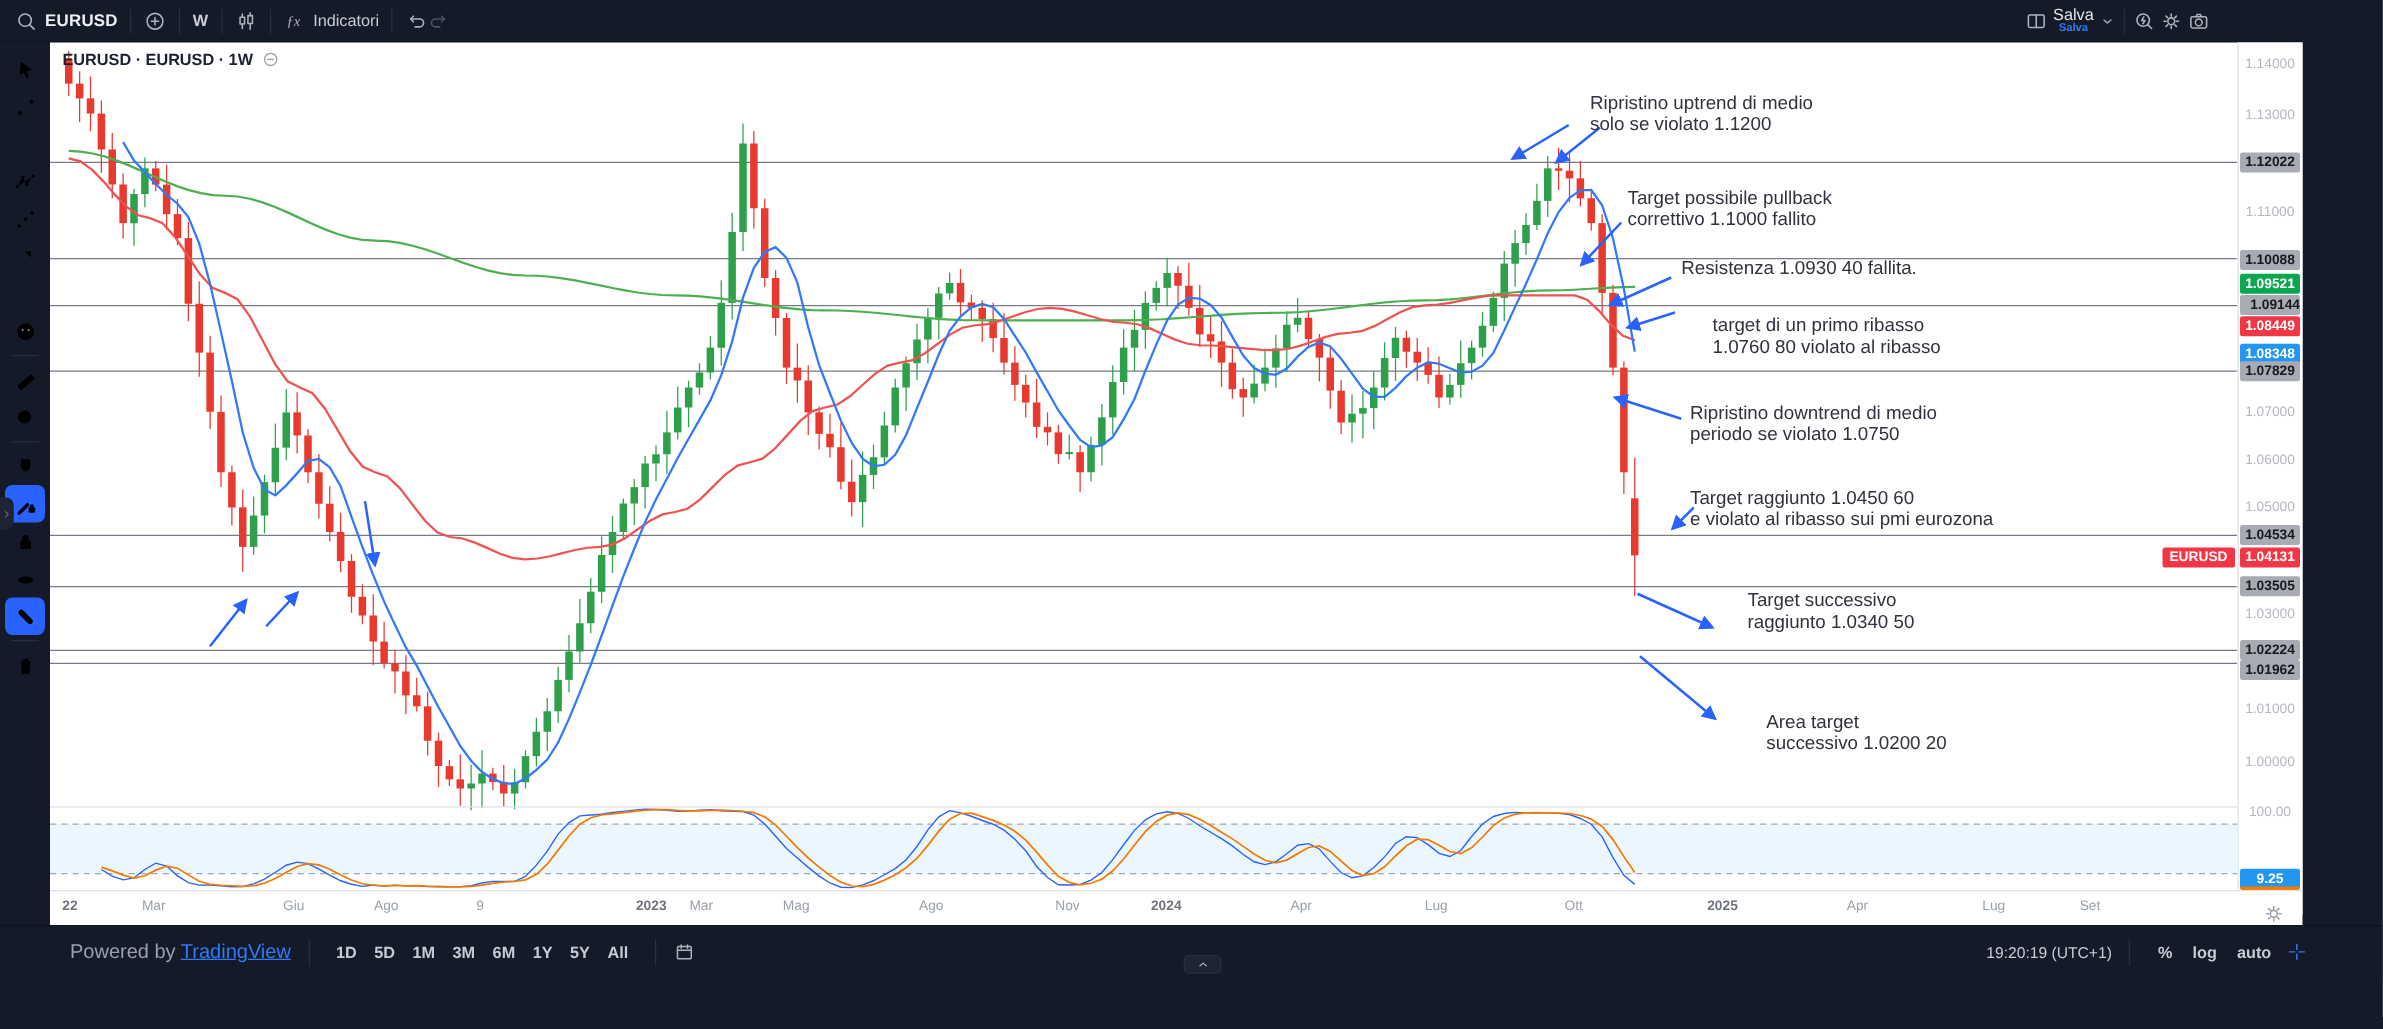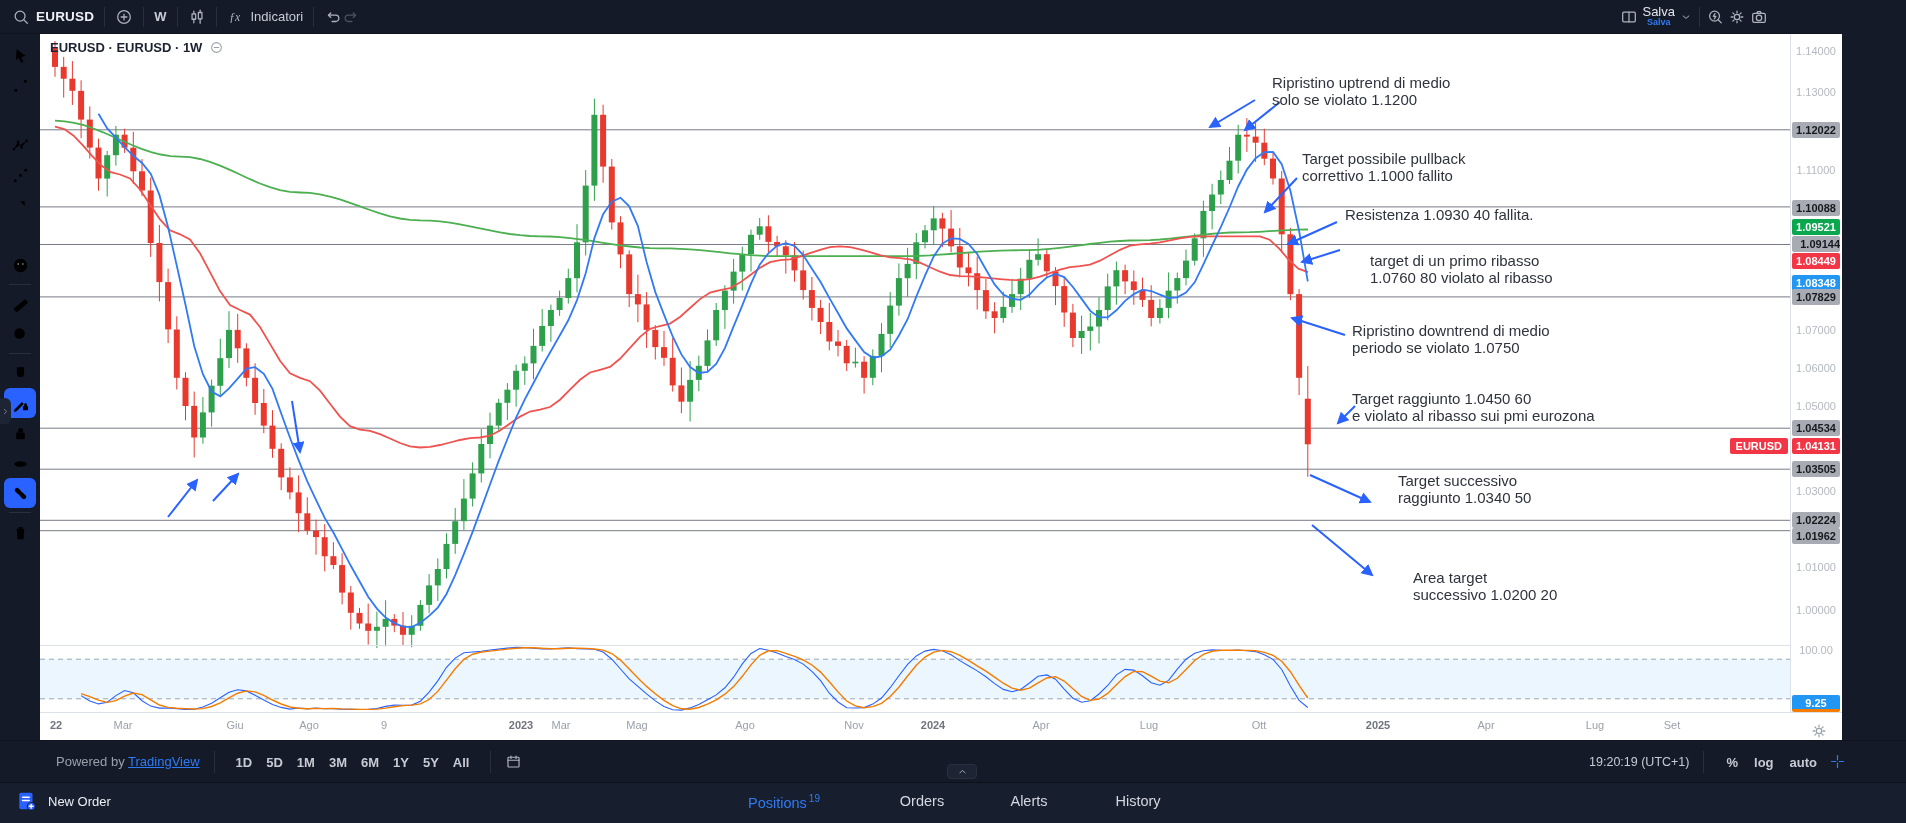--- a/index.html
+++ b/index.html
@@ -46,21 +46,21 @@
   .lg-gray{color:#787b86;font-size:11.5px;}
   .lg-red{color:#f23645;font-size:11.5px;font-weight:600;}
   .annot{position:absolute;font-size:15px;line-height:17px;color:#30333d;white-space:pre-line;cursor:pointer;}
   
   #rstrip{position:absolute;right:0;top:0;width:64px;height:782px;background:#141a28;border-left:1px solid #10141f;}
   #mail-btn{position:absolute;left:18px;top:22px;color:#b6bac3;cursor:pointer;}
   #mail-badge{position:absolute;left:38px;top:36px;min-width:17px;height:17px;border-radius:9px;background:#f23645;color:#fff;font-size:10px;font-weight:700;display:flex;align-items:center;justify-content:center;padding:0 3px;}
   #news-btn{position:absolute;left:18px;top:84px;color:#8d93a1;cursor:pointer;}
   
   #btoolbar{position:absolute;left:0;top:740px;width:1906px;height:42px;background:#141a28;display:flex;align-items:center;border-top:1px solid #10141f;}
-  #powered{margin-left:56px;font-size:13px;color:#9aa0ab;}
+  #powered{margin-left:56px;font-size:16px;color:#9aa0ab;}
   #powered a{color:#2f7bf6;text-decoration:underline;cursor:pointer;}
   .bt-div{width:1px;height:22px;background:#2a2f3e;margin:0 14px;}
   .range-btn{font-size:13px;font-weight:600;color:#c7cbd4;margin:0 7px;cursor:pointer;}
   #bt-right{position:absolute;right:60px;display:flex;align-items:center;}
   #bt-time{font-size:12.5px;color:#c7cbd4;cursor:pointer;}
   .scale-btn{font-size:13px;font-weight:600;color:#c7cbd4;margin:0 8px;cursor:pointer;}
   #adj-icon{color:#2f7bf6;margin-left:4px;cursor:pointer;}
   #collapse-pill{position:absolute;left:947px;top:764px;width:30px;height:15px;background:#1d2433;border:1px solid #2a2f3e;border-radius:4px;color:#aeb2bc;display:flex;align-items:center;justify-content:center;cursor:pointer;}
   
   #tabsbar{position:absolute;left:0;top:782px;width:1906px;height:41px;background:#171e2e;border-top:1px solid #0d1119;}
@@ -740,34 +740,14 @@
     </div>
   </div>
   <div id="collapse-pill">
     <span class="icon">
         <svg width="13" height="13" viewBox="0 0 20 20">
           <polyline points="6,12 10,8.5 14,12"></polyline>
         </svg>
       </span>
   </div>
 
-  <div id="tabsbar">
-    <div id="new-order">
-      <span class="icon">
-          <svg width="22" height="22" viewBox="0 0 20 20">
-            <rect x="3" y="2.5" width="12" height="15" rx="1.5" fill="#2962ff" stroke="none"></rect>
-            <path d="M6 6.5 h6 M6 9.5 h6" stroke="#fff"></path>
-            <circle cx="13.8" cy="14.8" r="4" fill="#171e2e" stroke="none"></circle>
-            <circle cx="13.8" cy="14.8" r="3.2" fill="#2962ff" stroke="none"></circle>
-            <path d="M13.8 13.1 v3.4 M12.1 14.8 h3.4" stroke="#fff" stroke-width="1.3"></path>
-          </svg>
-        </span>
-      <span>New Order</span>
-    </div>
-    <div id="tabs-items">
-        <div class="tab active" style="left: 784px;">Positions<sup>19</sup></div>
-        <div class="tab" style="left: 922px;">Orders</div>
-        <div class="tab" style="left: 1029px;">Alerts</div>
-        <div class="tab" style="left: 1138px;">History</div>
-      </div>
-  </div>
 
 </div>
 
 </body></html>

